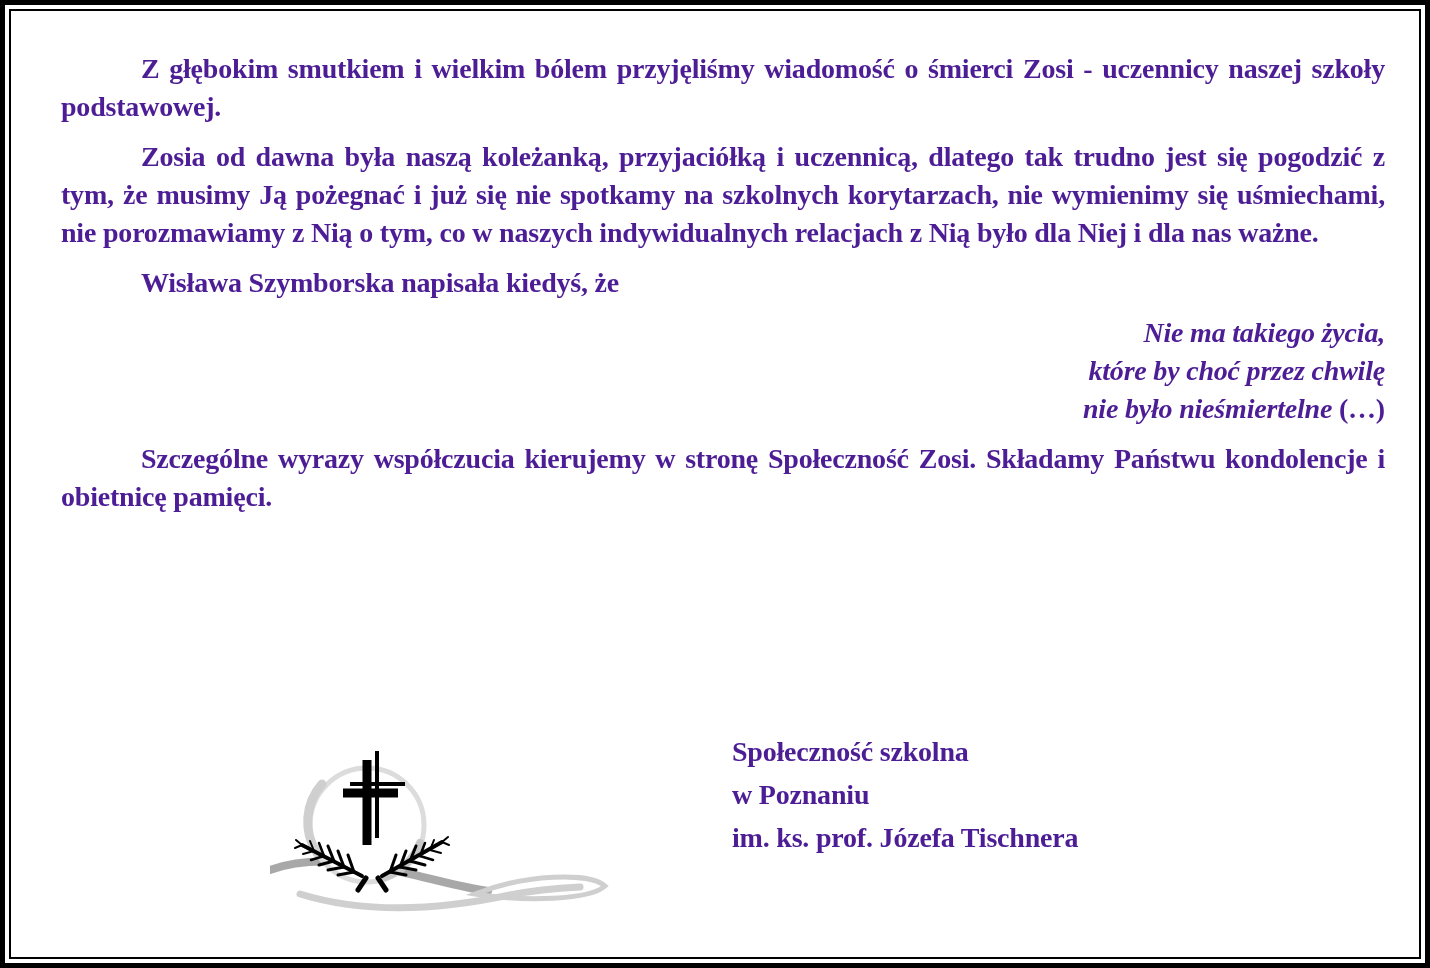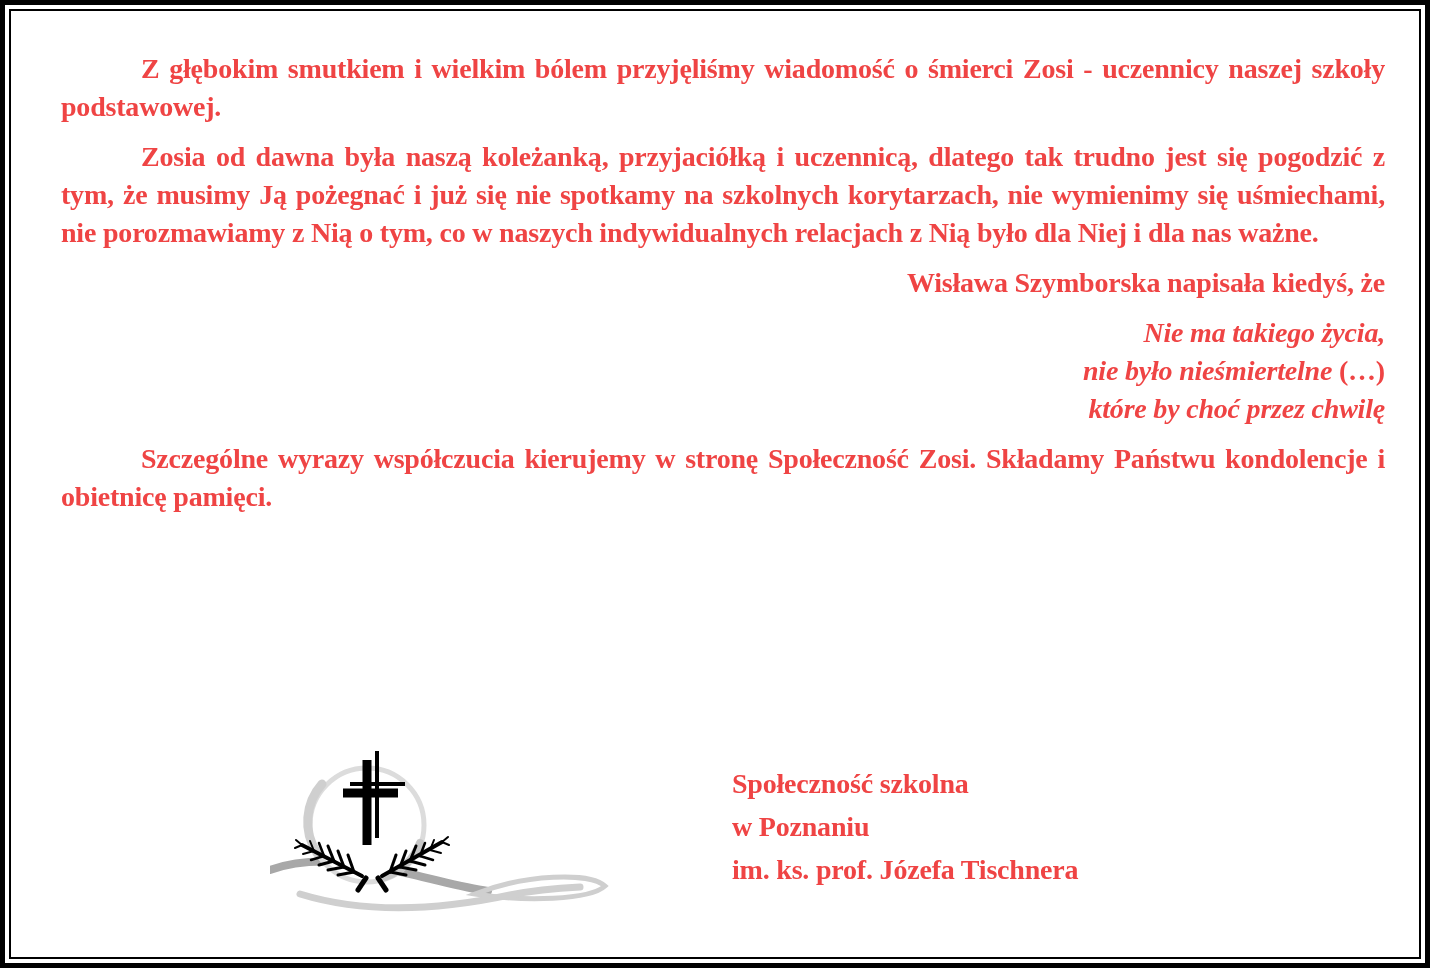--- a/index.html
+++ b/index.html
@@ -6,39 +6,39 @@
   .page {
     width: 1430px;
     height: 968px;
     box-sizing: border-box;
     border: 5px solid #000;
     padding: 4px;
     background: #fff;
     position: relative;
     font-family: "Liberation Serif", serif;
     font-weight: bold;
-    color: #ef4444;
+    color: #4c1d95;
   }
   .inner {
     width: 100%;
     height: 100%;
     box-sizing: border-box;
     border: 2px solid #000;
     padding: 39px 34px 0 50px;
     overflow: hidden;
   }
   p.para {
     margin: 0 0 12px 0;
     font-size: 28px;
     line-height: 38px;
     text-align: justify;
     letter-spacing: -0.2px;
   }
   p.indent { text-indent: 80px; }
-  p.left { text-align: right; }
+  p.left { text-align: left; }
   .poem {
     margin: 0 0 12px 360px;
     font-size: 28px;
     line-height: 38px;
     letter-spacing: -0.2px;
     text-align: right;
   }
   .poem-line { font-style: italic; }
   .poem .upright { font-style: normal; }
   .logo {
@@ -48,40 +48,39 @@
     width: 350px;
     height: 175px;
   }
   .signature {
     position: absolute;
     left: 727px;
     top: 725px;
     font-size: 28px;
     line-height: 43px;
     letter-spacing: -0.2px;
-    margin-top: 32px;
   }
 </style>
 </head>
 <body>
 
 <div class="page">
   <div class="inner">
 
     <p class="para indent">Z głębokim smutkiem i wielkim bólem przyjęliśmy wiadomość o śmierci Zosi - uczennicy naszej szkoły podstawowej.</p>
 
     <p class="para indent">Zosia od dawna była naszą koleżanką, przyjaciółką i uczennicą, dlatego tak trudno jest się pogodzić z tym, że musimy Ją pożegnać i już się nie spotkamy na szkolnych korytarzach, nie wymienimy się uśmiechami, nie porozmawiamy z Nią o tym, co w naszych indywidualnych relacjach z Nią było dla Niej i dla nas ważne.</p>
 
 
     <p class="para indent left">Wisława Szymborska napisała kiedyś, że</p>
 
     <div class="poem">
       <div class="poem-line">Nie ma takiego życia,</div>
+      <div class="poem-line">które by choć przez chwilę</div>
       <div class="poem-line"><span>nie było nieśmiertelne</span> <span class="upright">(…)</span></div>
-      <div class="poem-line">które by choć przez chwilę</div>
     </div>
 
 
     <p class="para indent">Szczególne wyrazy współczucia kierujemy w stronę Społeczność Zosi. Składamy Państwu kondolencje i obietnicę pamięci.</p>
 
   </div>
 
   <div class="logo">
     <svg width="350" height="175" viewBox="0 0 350 175" xmlns="http://www.w3.org/2000/svg">
 

